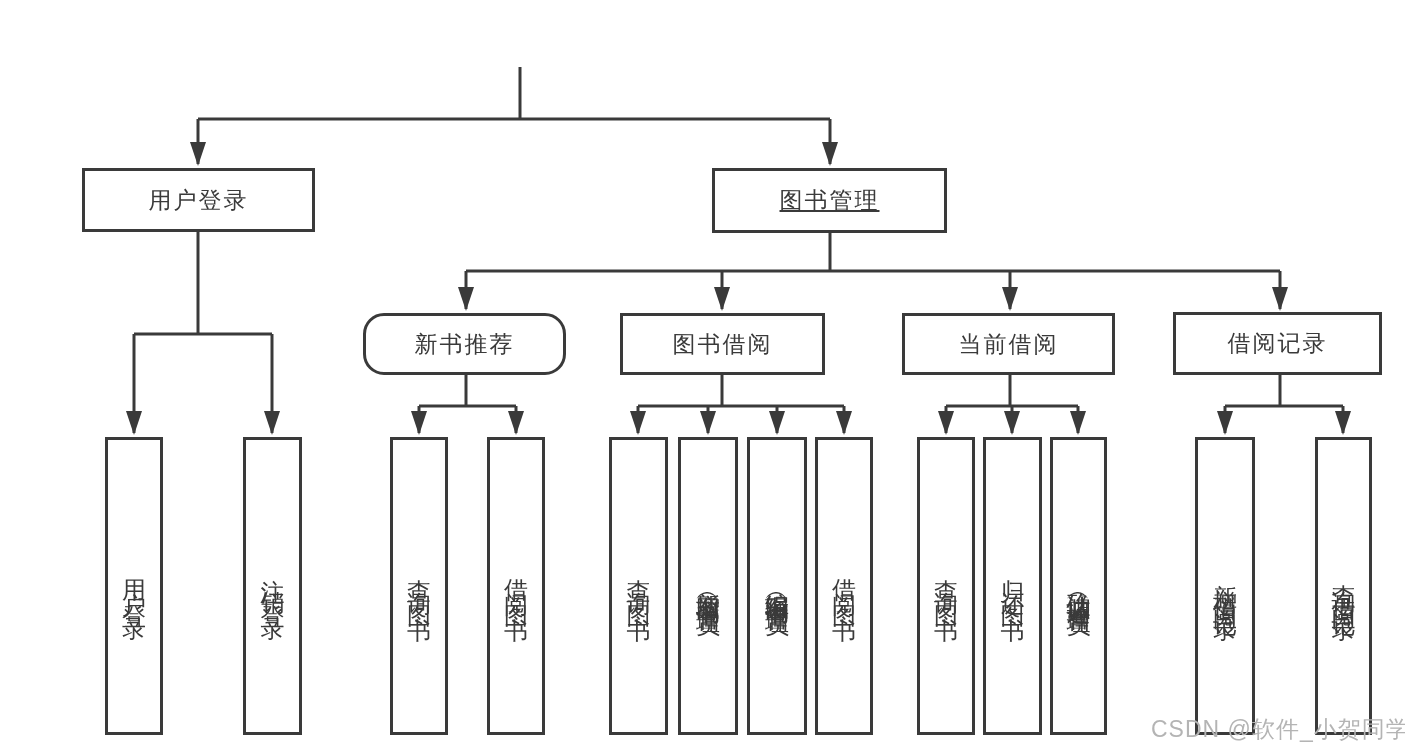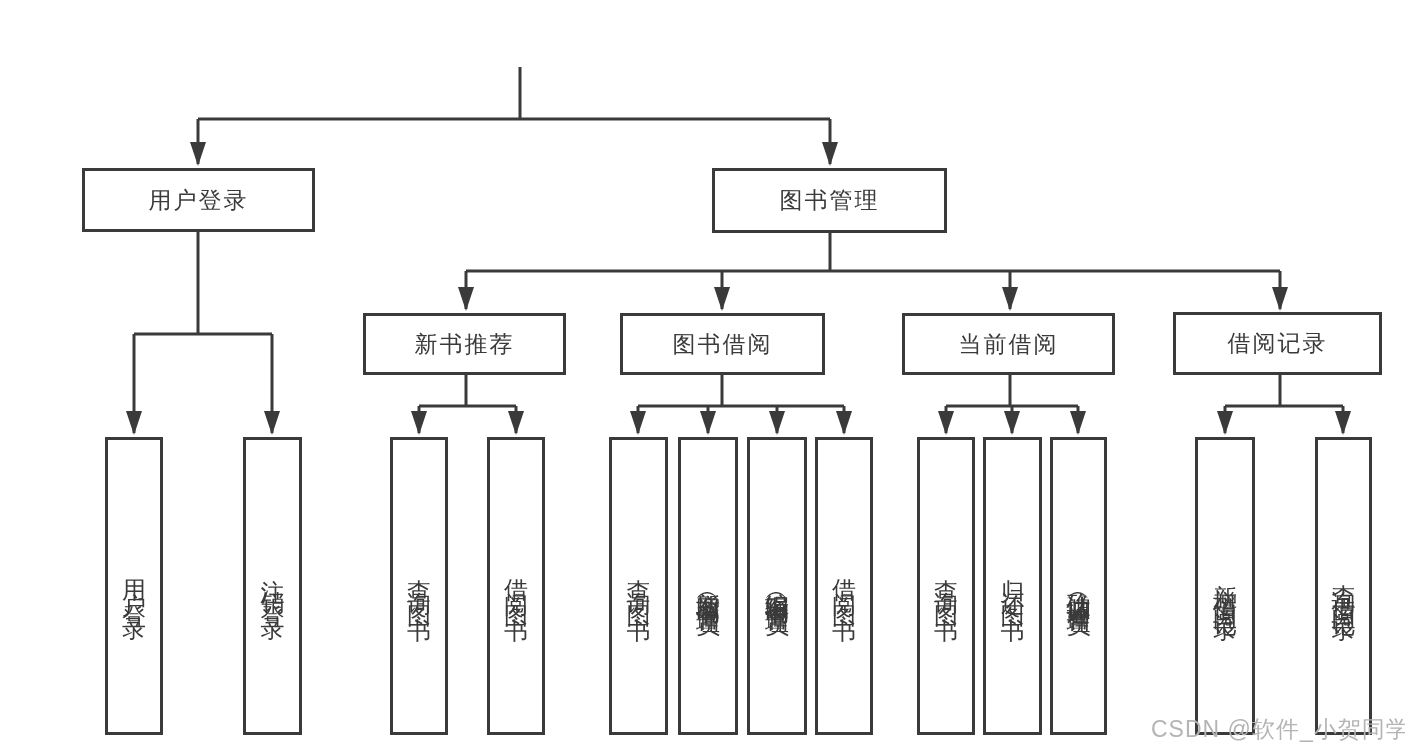--- a/index.html
+++ b/index.html
@@ -19,22 +19,22 @@
   .box.v span{
     writing-mode:vertical-rl;text-orientation:mixed;
     font-size:24px;white-space:nowrap;
   }
   .box.v.short span{letter-spacing:13px;}
   .box.v.mid span{letter-spacing:7px;}
   .box.v.long span{letter-spacing:3px;}
   
   .b-root{left:22px;top:13px;width:996px;height:54px;}
   .b-login{left:82px;top:168px;width:233px;height:64px;}
-  .b-mgmt{left:712px;top:168px;width:235px;height:65px;}
-  .b-newbook{left:363px;top:313px;width:203px;height:62px;}
+  .b-mgmt{left:712px;top:168px;width:235px;height:65px;text-decoration:underline;}
+  .b-newbook{left:363px;top:313px;width:203px;height:62px;border-radius:21px;}
   .b-borrow{left:620px;top:313px;width:205px;height:62px;}
   .b-current{left:902px;top:313px;width:213px;height:62px;}
   .b-record{left:1173px;top:312px;width:209px;height:63px;font-family:Liberation Mono, monospace;}
   
   .leaf{top:437px;height:298px;}
   .b-a1{left:105px;width:58px;}
   .b-a2{left:243px;width:59px;}
   .b-b1{left:390px;width:58px;}
   .b-b2{left:487px;width:58px;}
   .b-c1{left:609px;width:59px;}

